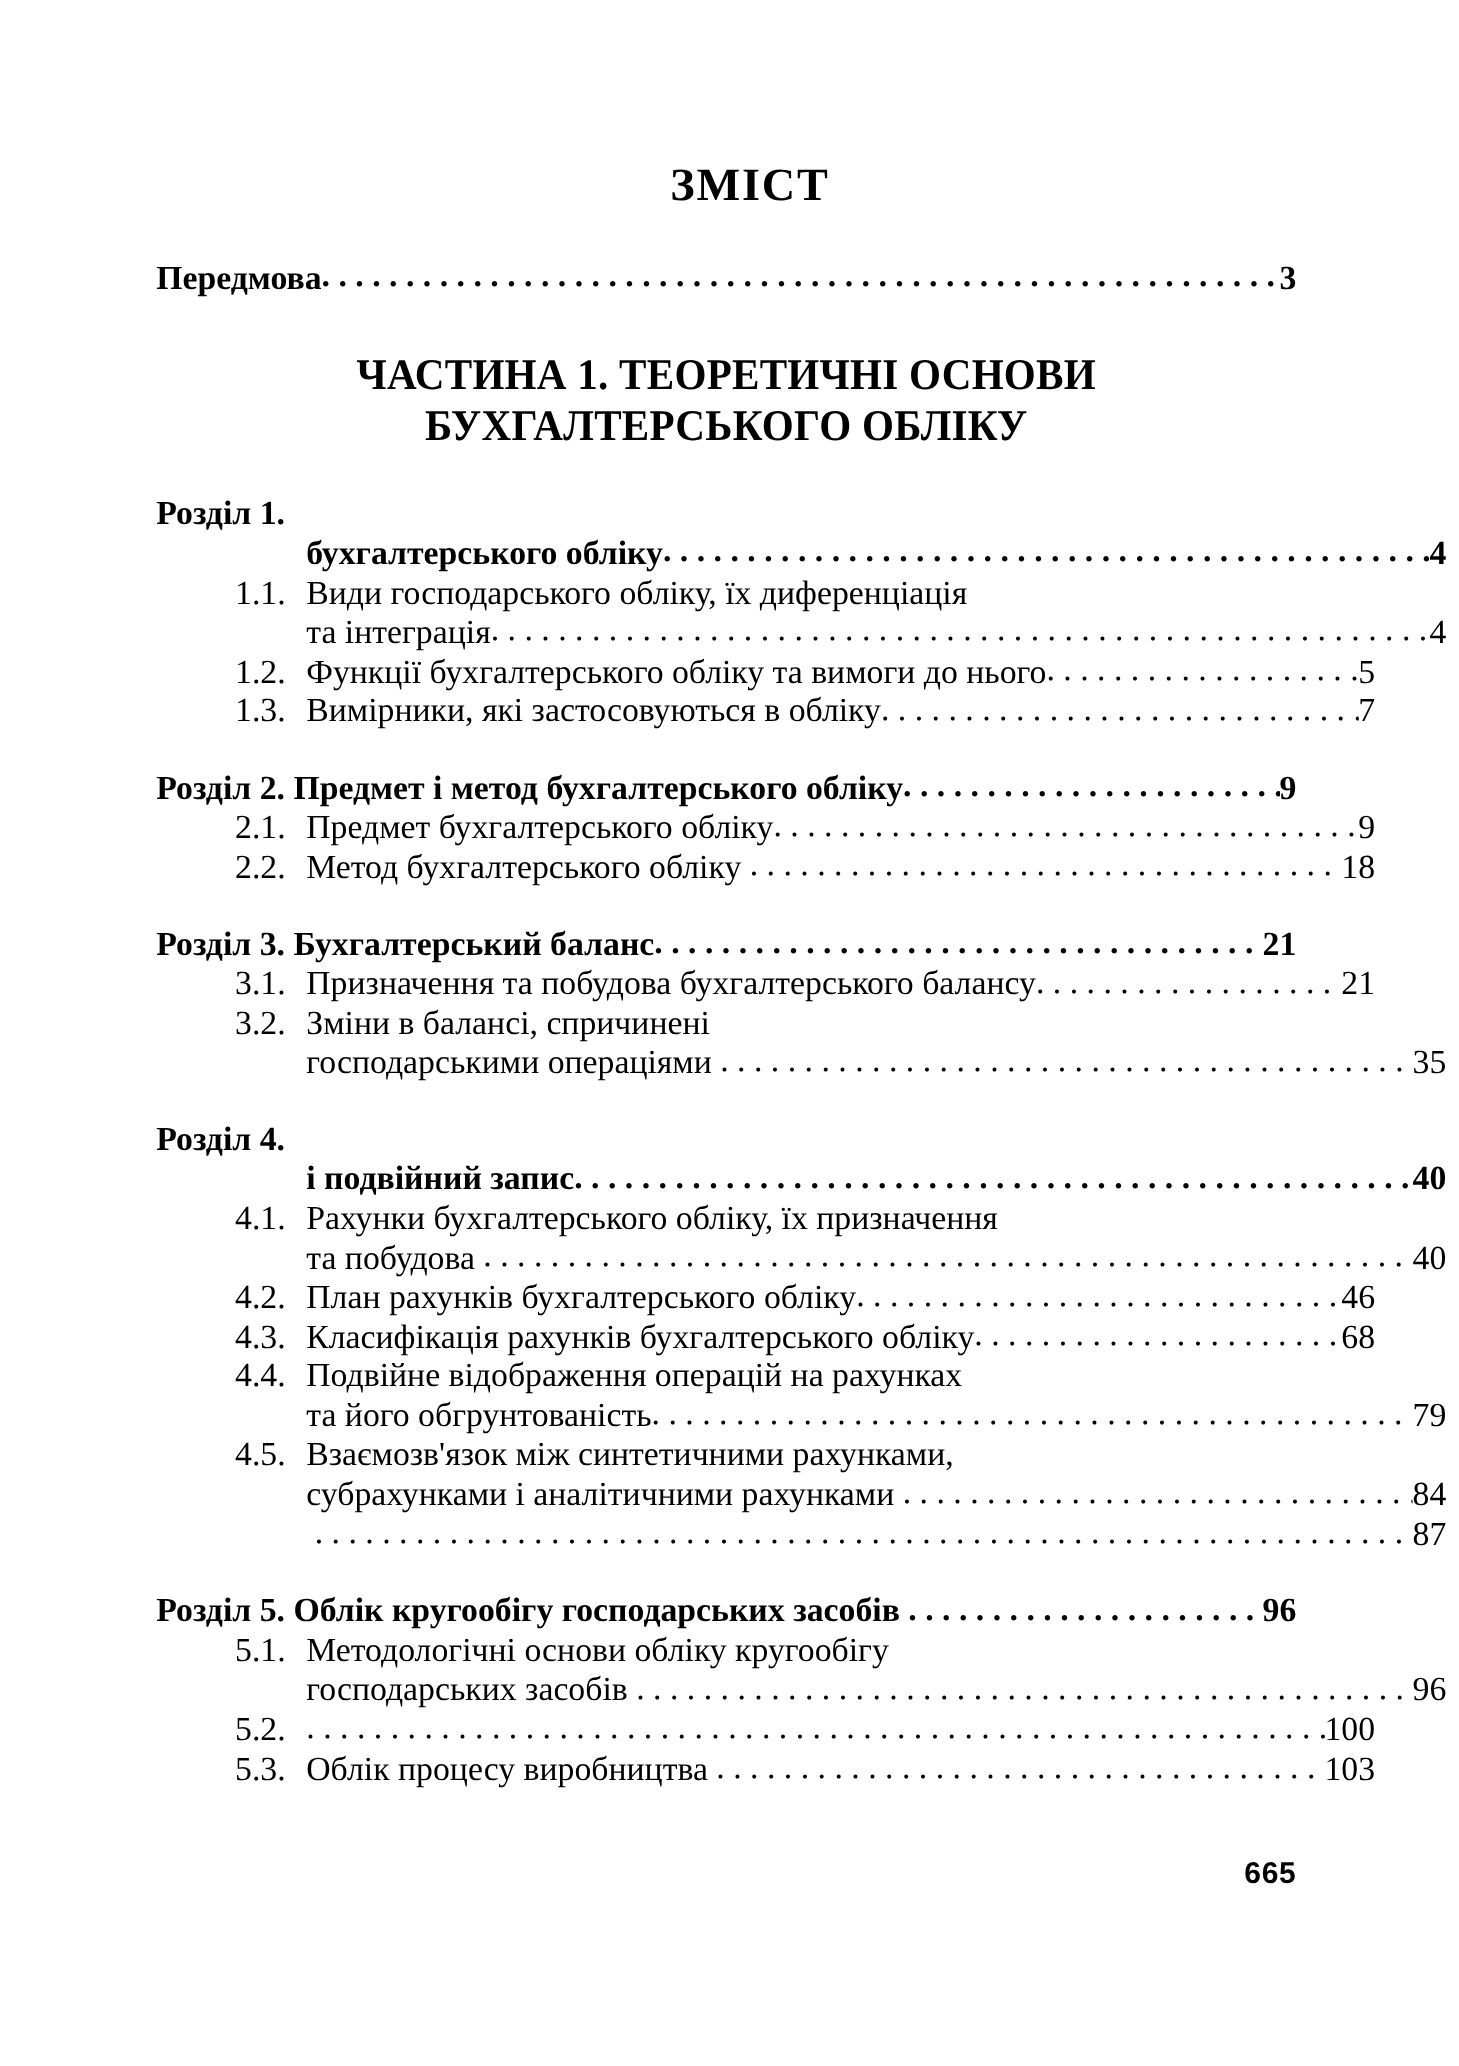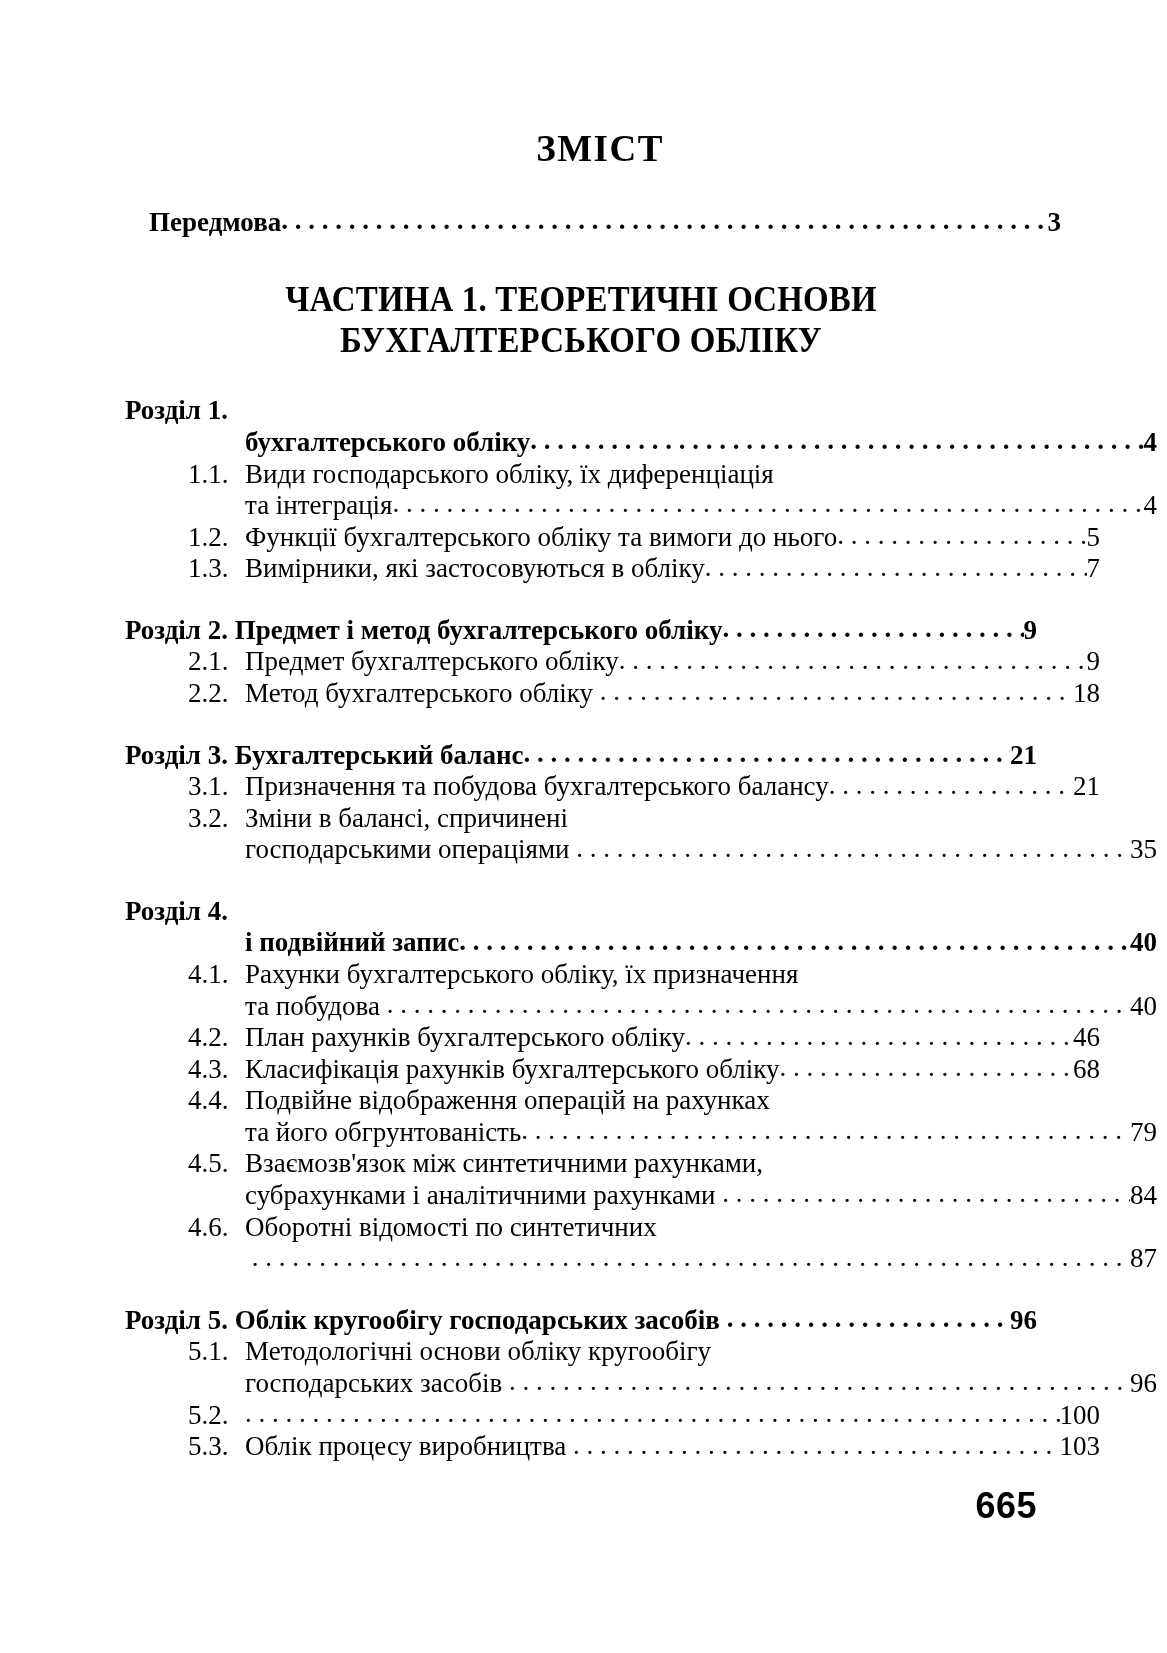--- a/index.html
+++ b/index.html
@@ -77,21 +77,20 @@
     text-align: right;
     white-space: pre;
   }
 
   
   .preface {
     font-weight: bold;
     font-size: 27px;
     line-height: 1.16;
     margin-bottom: 10px;
-    margin-left: 24px;
   }
   .preface .leader { font-weight: bold; }
 
   
   .part-heading {
     text-align: center;
     font-weight: bold;
     font-size: 35px;
     line-height: 1.16;
     margin: 42px 0 34px 0;
@@ -129,21 +128,21 @@
   .sub-row { padding-left: 63px; }     
   .sub .cont-row { padding-left: 120px; } 
 
   
   .folio {
     position: absolute;
     right: 130px;
     top: 1485px;
     font-family: "Liberation Sans", "DejaVu Sans", sans-serif;
     font-weight: bold;
-    font-size: 36px;
+    font-size: 24px;
     letter-spacing: 0.5px;
   }
 </style>
 </head>
 <body>
 
 <div class="page">
 
   <div class="content">
 
@@ -332,24 +331,20 @@
         </div>
         <div class="entry cont-row">
           <span class="txt">субрахунками і аналітичними рахунками</span>
           <span class="txt">&nbsp;</span>
           <span class="leader"></span>
           <span class="pageno">84</span>
         </div>
       </div>
 
       <div class="sub">
-        <div class="entry sub-row">
-          <span class="num">4.6.</span>
-          <span class="txt">Оборотні відомості по синтетичних</span>
-        </div>
         <div class="entry cont-row">
           <span class="txt">&nbsp;</span>
           <span class="leader"></span>
           <span class="pageno">87</span>
         </div>
       </div>
     </div>
 
     <div class="chapter-block">
       <div class="chapter">

